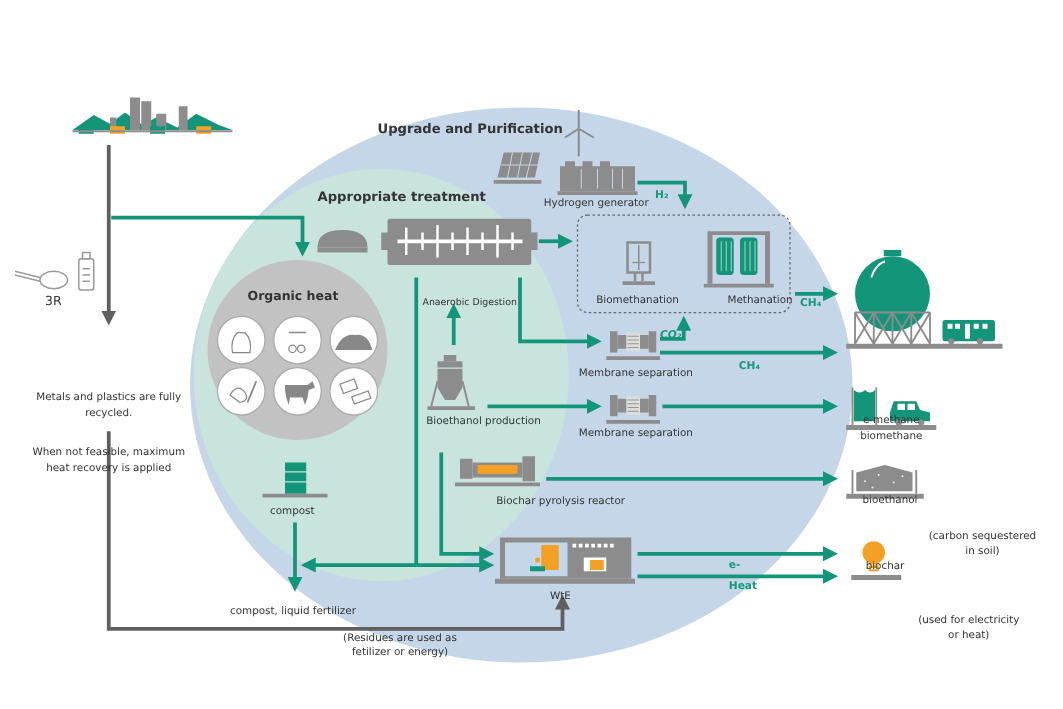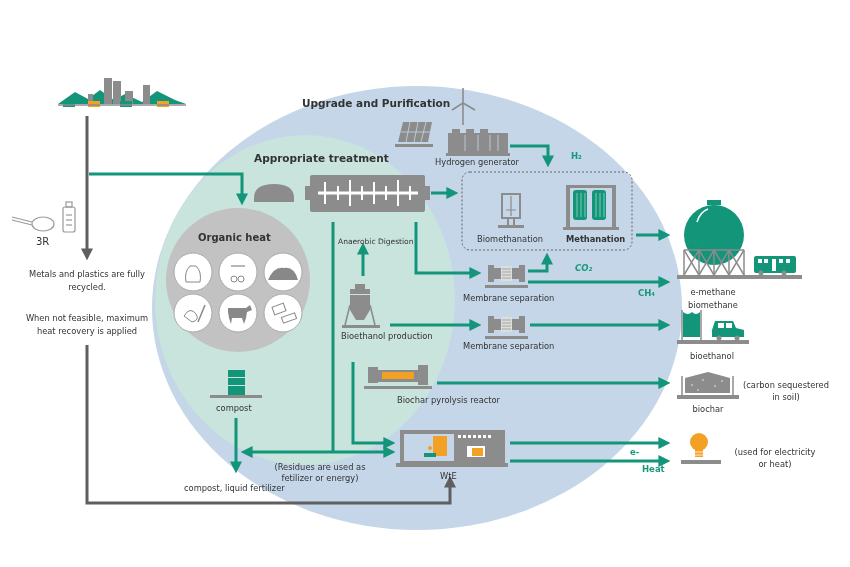--- a/index.html
+++ b/index.html
@@ -1,21 +1,21 @@
 <!DOCTYPE html>
 <html><head>
 <meta charset="utf-8">
 <style>
   html,body{margin:0;padding:0;background:#fff;}
   body{width:850px;height:567px;position:relative;overflow:hidden;font-family:"DejaVu Sans","Liberation Sans",sans-serif;color:#333;}
   #stage{position:absolute;left:0;top:0;width:850px;height:567px;}
   .lbl{position:absolute;font-size:8.3px;color:#333;white-space:nowrap;line-height:1.15;}
-  .lbl.c{text-align:center;transform:translateX(-50%);}
+  .lbl.c{text-align:center;transform:translateX(-50%);margin-top:43px;}
   .hdr{position:absolute;font-weight:bold;font-size:10.5px;color:#333;white-space:nowrap;}
-  .gl{position:absolute;font-weight:bold;font-size:8.5px;color:#159a78;white-space:nowrap;margin-left:47px;}
+  .gl{position:absolute;font-weight:bold;font-size:8.5px;color:#159a78;white-space:nowrap;}
 </style>
 </head>
 <body>
 
 <div id="stage">
 <svg width="850" height="567" viewBox="0 0 850 567" xmlns="http://www.w3.org/2000/svg">
   <defs>
     <marker id="ag" markerWidth="4" markerHeight="4" refX="2.2" refY="2" orient="auto" markerUnits="strokeWidth">
       <path d="M0,0 L4,2 L0,4 z" fill="#13957a"></path>
     </marker>
@@ -328,34 +328,34 @@
 
 <div class="lbl" style="left:36px;top:236px;font-size:10px;">3R</div>
 <div class="lbl c" style="left:87px;top:270px;">Metals and plastics are fully</div>
 <div class="lbl c" style="left:87px;top:283px;">recycled.</div>
 <div class="lbl c" style="left:87px;top:314px;">When not feasible, maximum</div>
 <div class="lbl c" style="left:87px;top:327px;">heat recovery is applied</div>
 
 <div class="lbl" style="left:435px;top:158px;">Hydrogen generator</div>
 <div class="lbl" style="left:338px;top:238px;font-size:7.5px;">Anaerobic Digestion</div>
 <div class="lbl" style="left:477px;top:235px;">Biomethanation</div>
-<div class="lbl" style="left:566px;top:235px;font-weight:bold;">Methanation</div>
+<div class="lbl" style="left:582px;top:235px;">Methanation</div>
 <div class="lbl" style="left:463px;top:294px;">Membrane separation</div>
 <div class="lbl" style="left:463px;top:342px;">Membrane separation</div>
 <div class="lbl" style="left:341px;top:332px;">Bioethanol production</div>
 <div class="lbl" style="left:363px;top:396px;padding-left:34px;">Biochar pyrolysis reactor</div>
 <div class="lbl" style="left:440px;top:472px;">WtE</div>
 <div class="lbl" style="left:216px;top:404px;">compost</div>
 
 <div class="gl" style="left:524px;top:151px;">H₂</div>
 <div class="gl" style="left:528px;top:263px;font-style:italic;">CO₂</div>
 <div class="gl" style="left:640px;top:238px;">CH₄</div>
 <div class="gl" style="left:591px;top:288px;">CH₄</div>
 <div class="gl" style="left:583px;top:447px;">e-</div>
-<div class="gl" style="left:571px;top:464px;padding-left:24px;">Heat</div>
+<div class="gl" style="left:559px;top:464px;padding-left:24px;">Heat</div>
 
 <div class="lbl c" style="left:320px;top:463px;">(Residues are used as</div>
 <div class="lbl c" style="left:320px;top:474px;text-align:center;">fetilizer or energy)</div>
 <div class="lbl" style="left:184px;top:484px;">compost, liquid fertilizer</div>
 
 <div class="lbl c" style="left:713px;top:288px;">e-methane</div>
 <div class="lbl c" style="left:713px;top:301px;">biomethane</div>
 <div class="lbl c" style="left:712px;top:352px;">bioethanol</div>
 <div class="lbl c" style="left:708px;top:405px;">biochar</div>
 <div class="lbl c" style="left:786px;top:381px;">(carbon sequestered</div>

